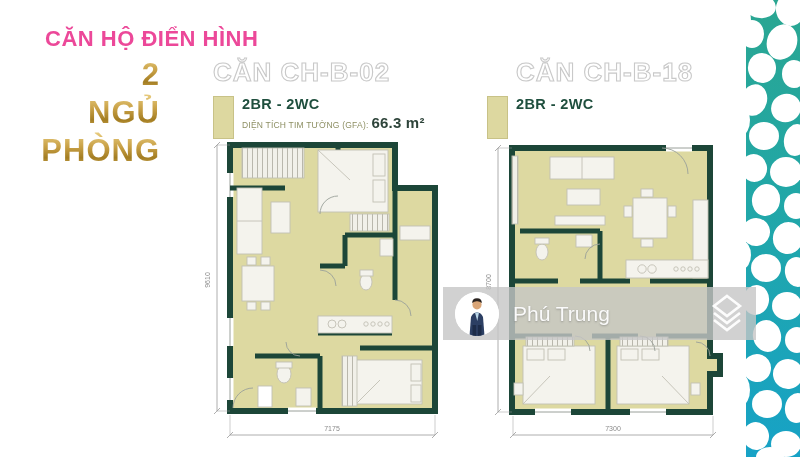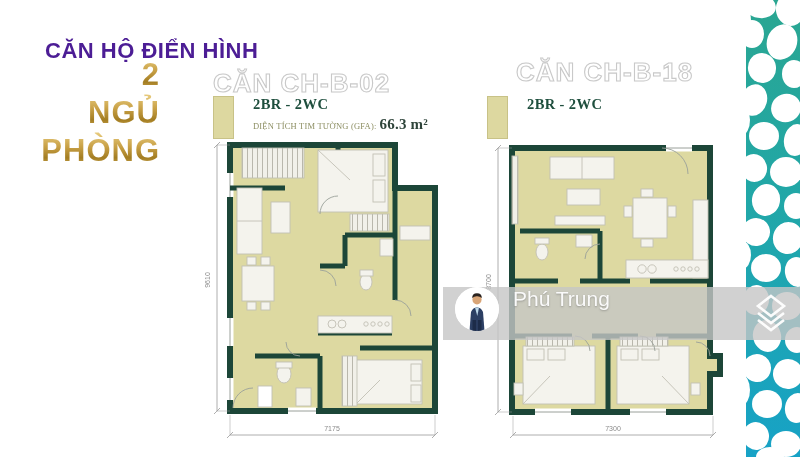--- a/index.html
+++ b/index.html
@@ -2,59 +2,59 @@
 <html><head>
 <meta charset="utf-8">
 <style>
   html,body{margin:0;padding:0;background:#fff;}
   .stage{
     position:relative;width:800px;height:457px;overflow:hidden;background:#ffffff;
     font-family:"Liberation Sans","DejaVu Sans",sans-serif;
   }
   
   .main-title{
-    position:absolute;left:45px;top:38px;margin:0;
-    font-size:22px;font-weight:800;letter-spacing:.5px;color:#4c1d95;white-space:nowrap;
+    position:absolute;left:45px;top:26px;margin:0;
+    font-size:22px;font-weight:800;letter-spacing:.5px;color:#ec4899;white-space:nowrap;
   }
   .gold-block{position:absolute;left:18px;top:56px;width:142px;text-align:right;}
   .gold-line{
     display:block;font-size:31px;line-height:38px;font-weight:800;letter-spacing:1px;
     color:#c49a3c;
   }
   @supports ((-webkit-background-clip:text) or (background-clip:text)){
     .gold-line{
       background:linear-gradient(180deg,#e9cd80 0%,#c79f44 40%,#a37d22 68%,#e0bc66 100%);
       -webkit-background-clip:text;background-clip:text;color:transparent;
     }
   }
   
   .unit-name{
     position:absolute;margin:0;font-size:26px;font-weight:800;letter-spacing:1px;
     white-space:nowrap;color:#dcdcdc;
   }
   @supports (-webkit-text-stroke:1px #ccc){
     .unit-name{color:#ffffff;-webkit-text-stroke:1.1px #c9c9c9;}
   }
-  .unit-name.b02{left:213px;top:57px;margin-top:11px;}
+  .unit-name.b02{left:213px;top:57px;}
   .unit-name.b18{left:516px;top:57px;}
   .legend{position:absolute;display:flex;align-items:flex-start;}
   .legend.b02{left:213px;top:96px;}
   .legend.b18{left:487px;top:96px;}
   .swatch{width:19px;height:41px;background:#ddd8a0;border:1px solid #c8c287;flex:0 0 auto;}
-  .legend-text{margin-left:19px;font-family:Liberation Serif, serif;}
+  .legend-text{margin-left:8px;}
   .unit-type{font-size:14.5px;font-weight:800;letter-spacing:.4px;color:#1f4f3e;margin-bottom:5px;}
   .legend-row{font-size:8.5px;letter-spacing:.2px;color:#8d8f63;line-height:12px;white-space:nowrap;}
   .legend-row b{font-size:15px;color:#2e443a;margin-left:3px;}
   .plan{position:absolute;}
   .plan.b02{left:200px;top:140px;}
   .plan.b18{left:480px;top:140px;}
   
   .watermark{
-    position:absolute;left:443px;top:287px;width:357px;height:53px;
-    background:rgba(198,198,198,.8);z-index:5;display:flex;
+    position:absolute;left:443px;top:287px;width:313px;height:53px;
+    background:rgba(198,198,198,.8);z-index:5;display:flex;align-items:center;
   }
   .avatar{
     width:44px;height:44px;border-radius:50%;background:#fff;overflow:hidden;
     margin-left:12px;flex:0 0 auto;
   }
   .wm-name{
     margin-left:14px;font-size:21px;font-weight:500;color:#fafafa;
     text-shadow:0 1px 2px rgba(90,90,90,.45);white-space:nowrap;
   }
   .wm-logo{position:absolute;right:11px;top:7px;}

